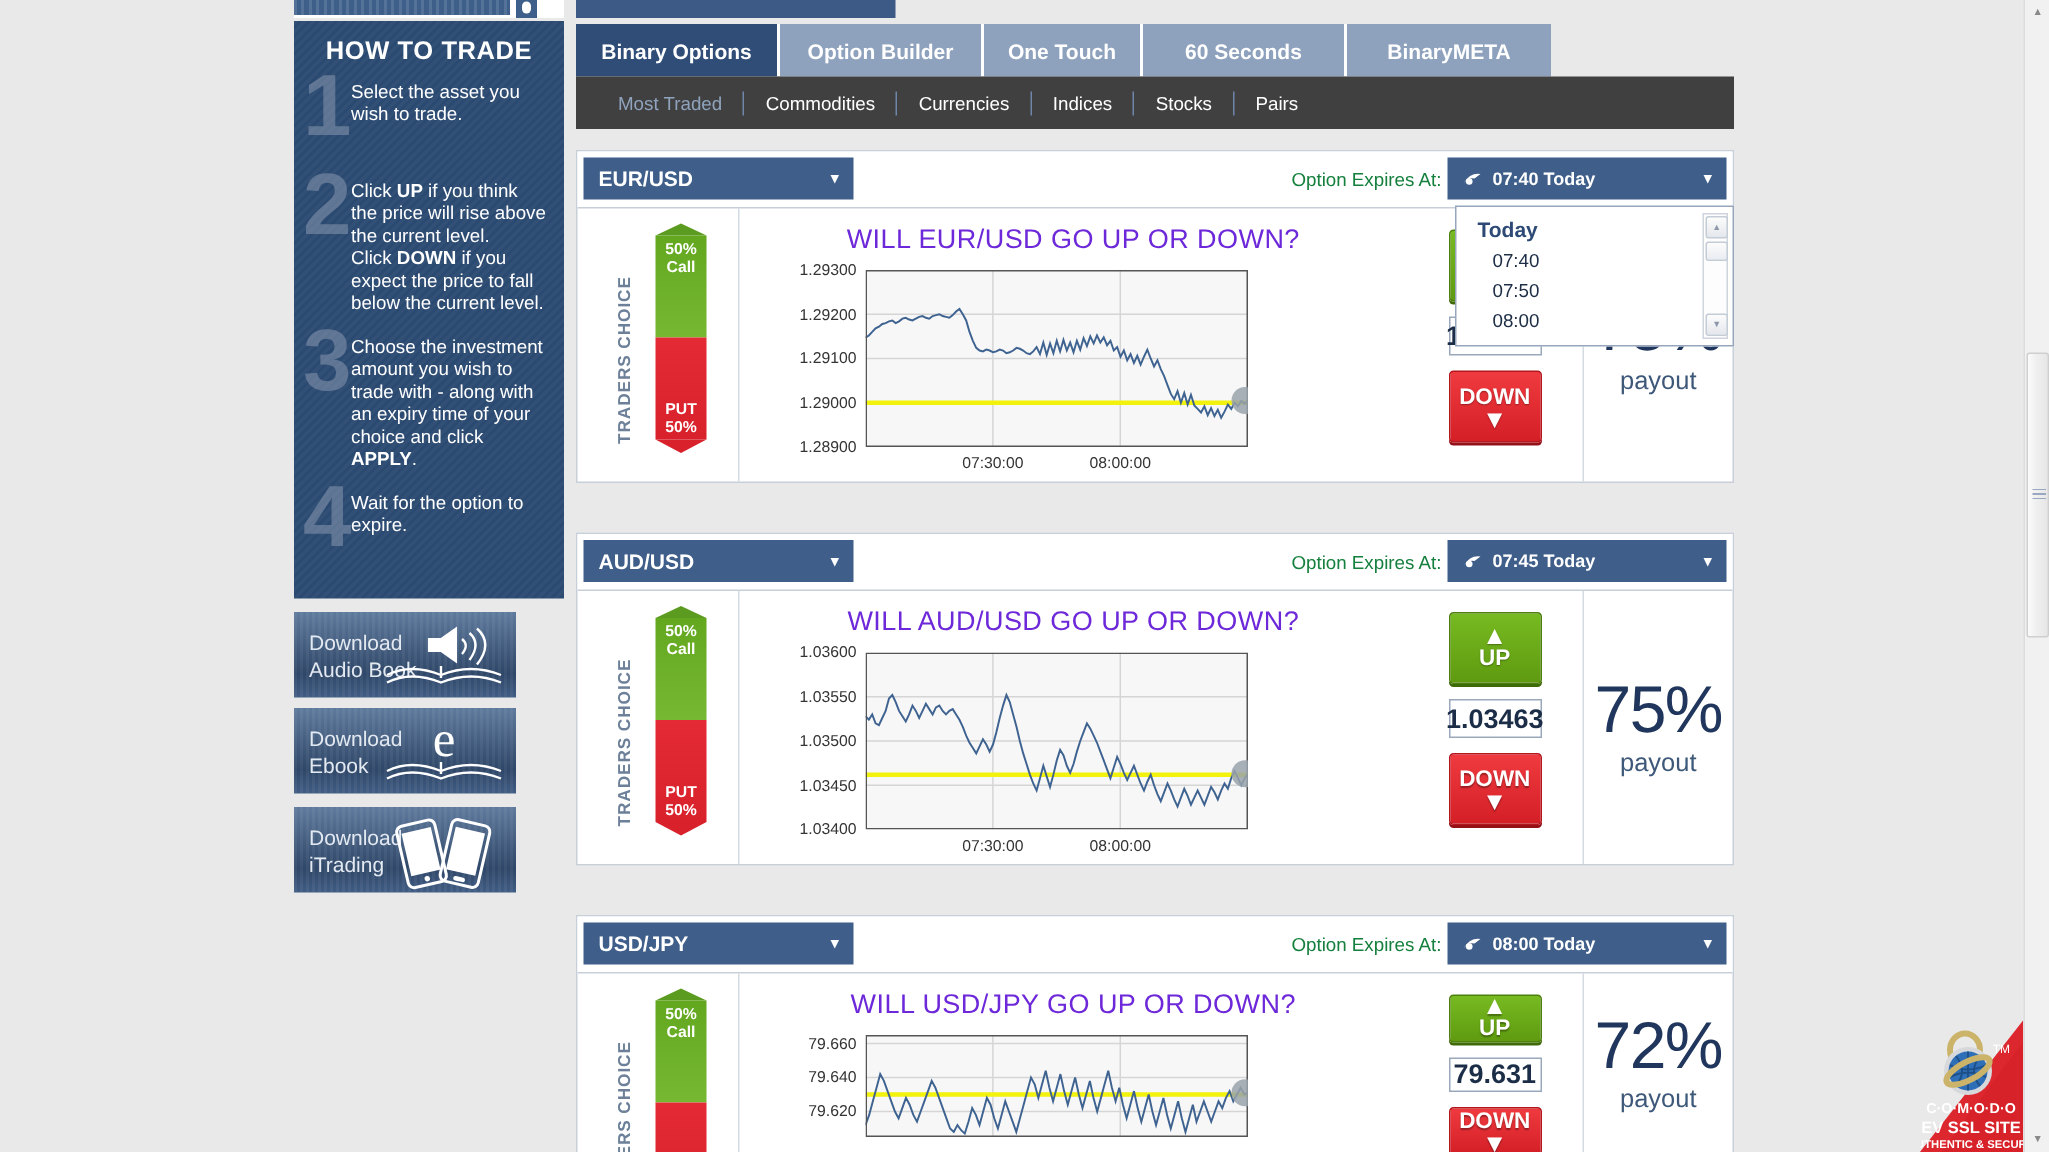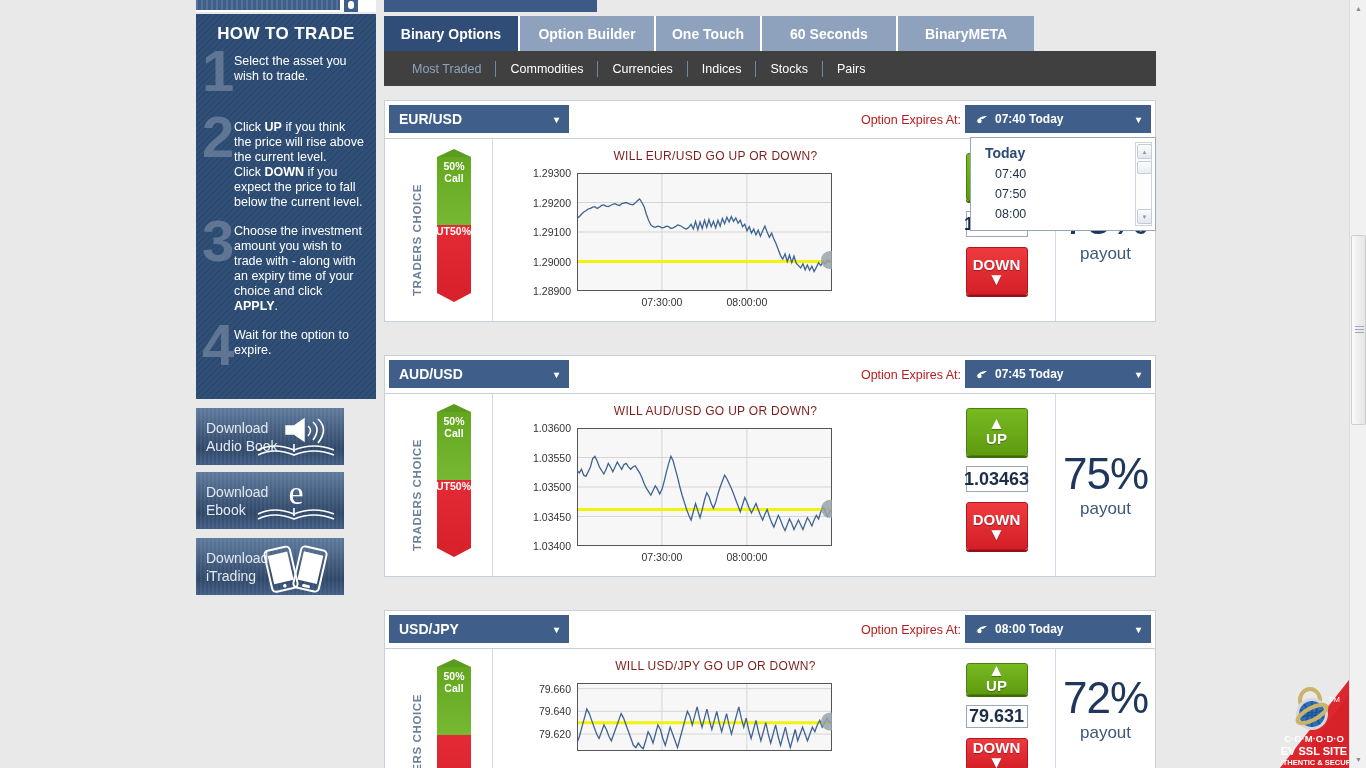--- a/index.html
+++ b/index.html
@@ -147,21 +147,21 @@
     background: #ffffff;
   }
   .asset-select {
     position: absolute; left: 4px; top: 4px; width: 180px; height: 28px;
     background: #3f5f8a; color: #fff; display: flex; align-items: center;
     padding: 0 10px; font-size: 14px; font-weight: bold; cursor: pointer;
   }
   .asset-select .chev { margin-left: auto; font-size: 10px; }
 
   .expires-lbl {
-    position: absolute; right: 194px; top: 12px; font-size: 12.5px; color: #b91c1c;
+    position: absolute; right: 194px; top: 12px; font-size: 12.5px; color: #15803d;
   }
   .expiry-select {
     position: absolute; right: 4px; top: 4px; width: 186px; height: 28px;
     background: #3f5f8a; color: #fff; display: flex; align-items: center;
     padding: 0 10px; font-size: 12px; font-weight: bold; cursor: pointer;
   }
   .expiry-select .clock { margin-right: 6px; display: inline-flex; }
   .expiry-select .chev { margin-left: auto; font-size: 10px; }
 
   .card-body { position: relative; height: calc(100% - 38px); display: flex; }
@@ -186,33 +186,33 @@
     border-bottom: 8px solid #5b9b1f;
   }
   .tc-gauge .call {
     height: 68px; background: linear-gradient(to bottom,#63a71f,#76b832);
     color: #fff; font-size: 10.5px; text-align: center; padding-top: 3px;
     line-height: 12px; font-weight: bold;
   }
   .tc-gauge .put {
     height: 68px; background: linear-gradient(to bottom,#e42b35,#d8212b);
     color: #fff; font-size: 10.5px; text-align: center; font-weight: bold;
-    line-height: 12px; display: flex; flex-direction: row;
+    line-height: 12px; display: flex; flex-direction: column;
     justify-content: flex-end; padding-bottom: 2px;
   }
   .tc-gauge .tip-b {
     width: 0; height: 0; margin: 0 auto;
     border-left: 17px solid transparent; border-right: 17px solid transparent;
     border-top: 9px solid #d8212b;
   }
 
   
   .chartwrap { width: 445px; position: relative; padding-top: 10px; }
   .chart-title {
-    text-align: center; font-size: 12px; color: #7f1d1d; letter-spacing: .3px;
+    text-align: center; font-size: 18px; color: #6d28d9; letter-spacing: .3px;
     margin-bottom: 10px;
   }
   .plot { position: relative; margin-left: 84px; width: 255px; }
   .plot svg { display: block; }
   .ylab {
     position: absolute; right: 100%; margin-right: 6px; font-size: 10.5px;
     color: #333; transform: translateY(-50%); white-space: nowrap;
   }
   .xlab {
     position: absolute; font-size: 10.5px; color: #333; transform: translateX(-50%);

